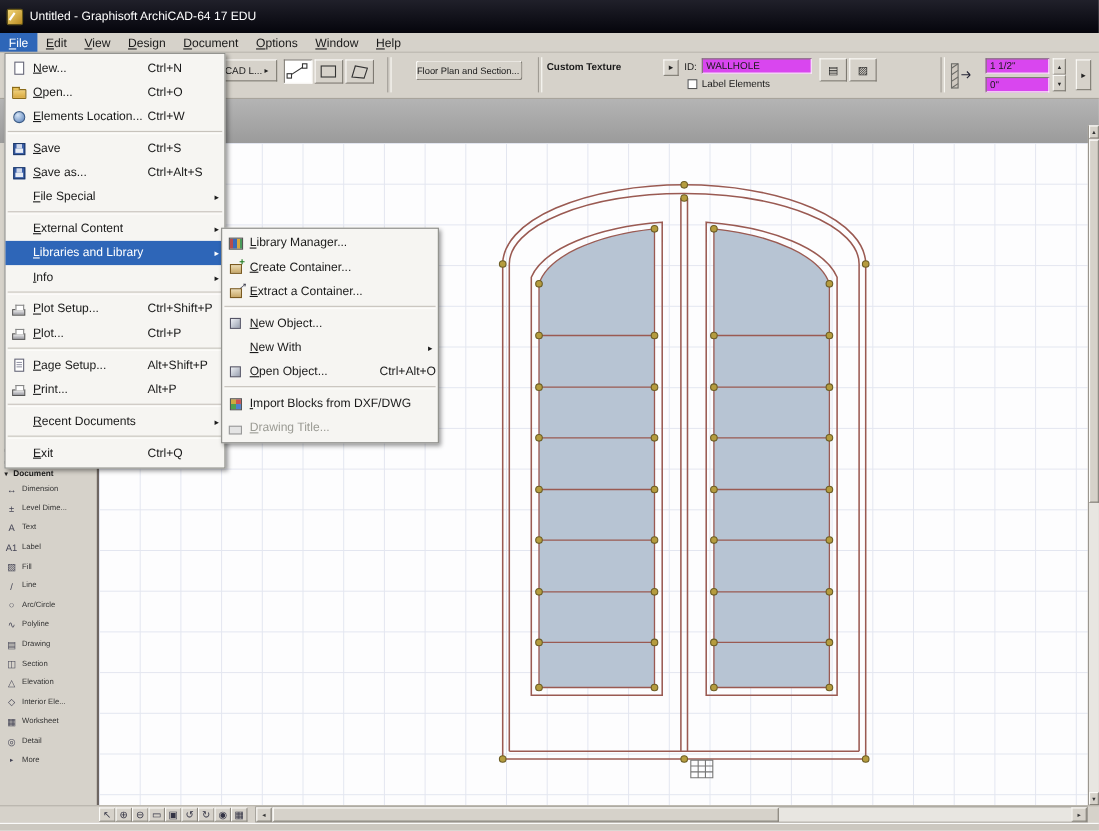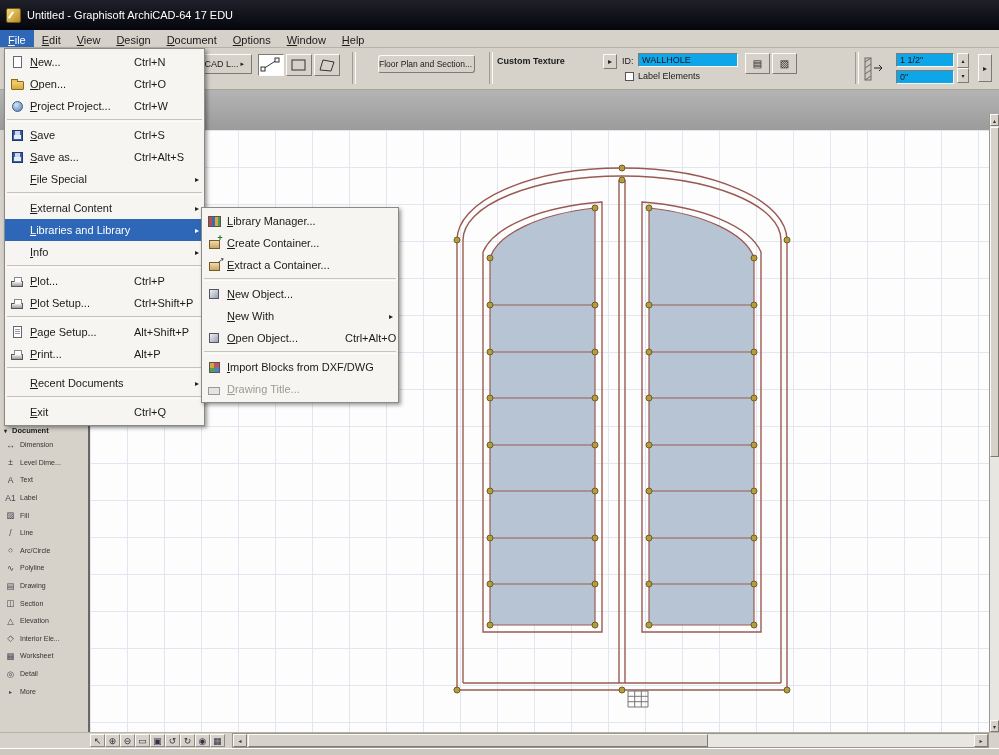--- a/index.html
+++ b/index.html
@@ -20,21 +20,21 @@
   .mb-item{padding:2px 8px 0 8px;display:flex;align-items:center}
   .mb-item.active{background:#2e66b8;color:#fff}
   .acc{display:inline-block}
   .acc::first-letter{text-decoration:underline}
 
   
   .toolbar{left:0;top:48px;width:999px;height:42px;background:#d6d2ca;border-bottom:1px solid #a8a49c;box-sizing:border-box}
   .tb-sep{position:absolute;top:4px;width:2px;height:32px;border-left:1px solid #a09c94;border-right:1px solid #fbfaf6}
   .bevel{background:#d6d2ca;border:1px solid;border-color:#fcfbf8 #7e7a72 #7e7a72 #fcfbf8;box-sizing:border-box}
   .bevel.pressed{border-color:#7e7a72 #fcfbf8 #fcfbf8 #7e7a72;background:#fff}
-  .inset{background:#0ea5e9;border:1px solid;border-color:#7e7a72 #fcfbf8 #fcfbf8 #7e7a72;box-sizing:border-box;
+  .inset{background:#d946ef;border:1px solid;border-color:#7e7a72 #fcfbf8 #fcfbf8 #7e7a72;box-sizing:border-box;
          font-size:9px;display:flex;align-items:center;padding:0 3px;white-space:nowrap}
   .tb-label{font-size:9px;white-space:nowrap}
   .tb-bold{font-weight:bold}
   .arrowbtn{display:flex;align-items:center;justify-content:center;font-size:8px;color:#222}
   .checkbox{width:9px;height:9px;background:#fff;border:1px solid #555;box-sizing:border-box}
   .roundbtn{border-radius:3px;display:flex;align-items:center;justify-content:flex-start;font-size:9px}
 
   
   .grayband{left:0;top:90px;width:999px;height:40px;background:linear-gradient(#b4b4b4,#9b9b9b)}
 
@@ -421,21 +421,21 @@
     <span class="mico">
         <i class="ic ic-folder"></i>
       </span>
     <span class="mlabel acc">Open...</span>
       <span class="mshort">Ctrl+O</span>
     </div>
   <div class="mrow">
     <span class="mico">
         <i class="ic ic-globe"></i>
       </span>
-    <span class="mlabel acc">Project Project...</span>
+    <span class="mlabel acc">Elements Location...</span>
       <span class="mshort">Ctrl+W</span>
     </div>
   <div class="msep"></div>
   <div class="mrow">
     <span class="mico">
         <i class="ic ic-disk"></i>
       </span>
     <span class="mlabel acc">Save</span>
       <span class="mshort">Ctrl+S</span>
     </div>
@@ -465,30 +465,30 @@
   <div class="mrow">
     <span class="mico"></span>
       <span class="mlabel acc">Info</span>
     <span class="marrow">▸</span>
     </div>
   <div class="msep"></div>
   <div class="mrow">
     <span class="mico">
         <i class="ic ic-printer"></i>
       </span>
+    <span class="mlabel acc">Plot Setup...</span>
+      <span class="mshort">Ctrl+Shift+P</span>
+    </div>
+  <div class="mrow">
+    <span class="mico">
+        <i class="ic ic-printer"></i>
+      </span>
     <span class="mlabel acc">Plot...</span>
       <span class="mshort">Ctrl+P</span>
     </div>
-  <div class="mrow">
-    <span class="mico">
-        <i class="ic ic-printer"></i>
-      </span>
-    <span class="mlabel acc">Plot Setup...</span>
-      <span class="mshort">Ctrl+Shift+P</span>
-    </div>
   <div class="msep"></div>
   <div class="mrow">
     <span class="mico">
         <i class="ic ic-page"></i>
       </span>
     <span class="mlabel acc">Page Setup...</span>
       <span class="mshort">Alt+Shift+P</span>
     </div>
   <div class="mrow">
     <span class="mico">

